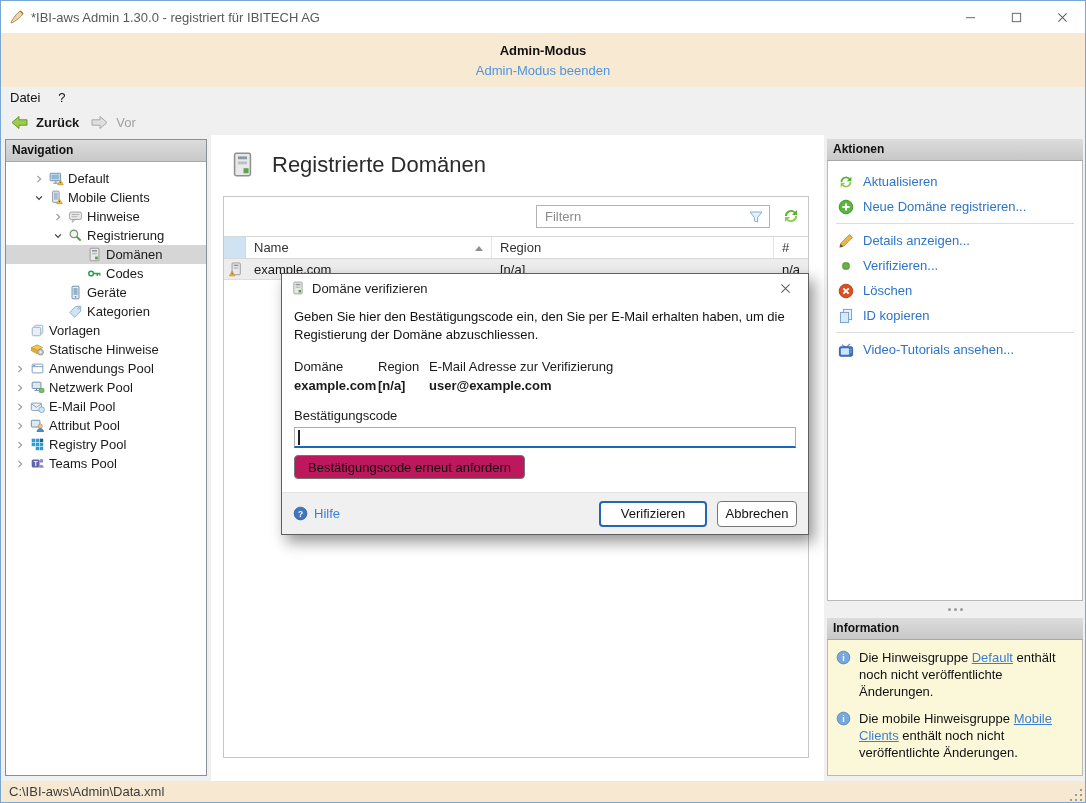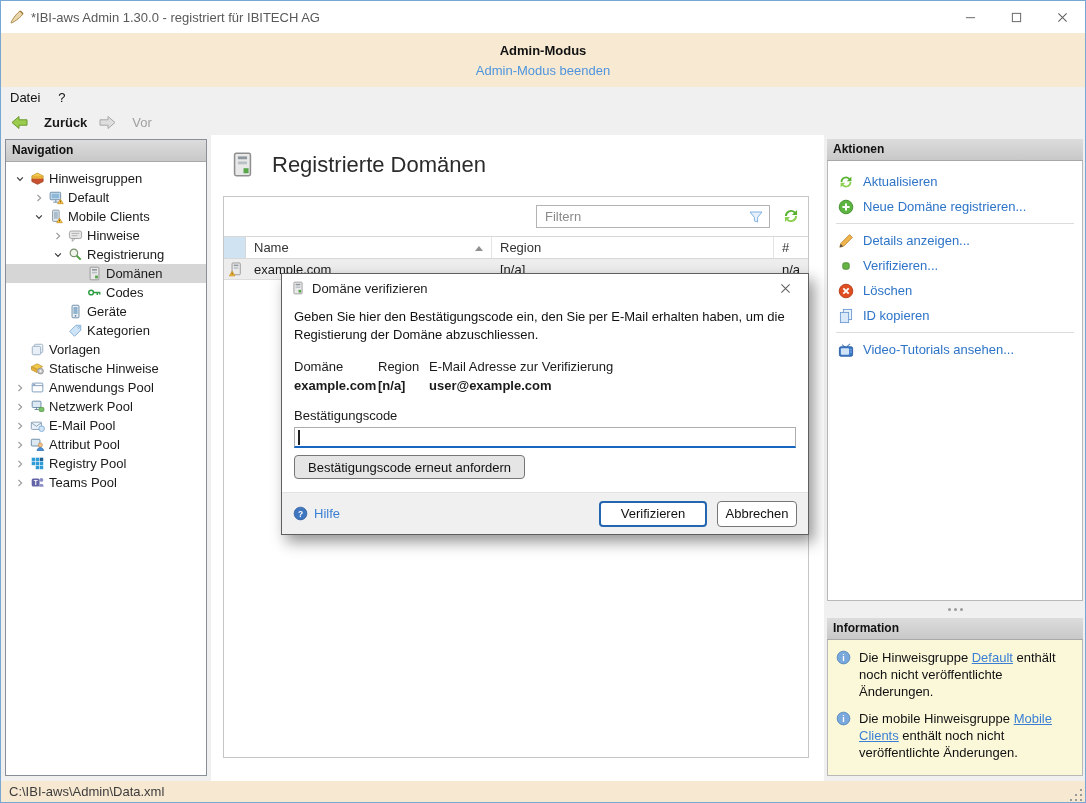--- a/index.html
+++ b/index.html
@@ -16,21 +16,21 @@
 
   
   .banner { position:absolute; left:0; top:32px; right:0; height:54px; background:#f8e9d3; text-align:center; padding-top:10px; }
   .banner .b-title { font-weight:bold; color:#111; }
   .banner .b-link { color:#4e95de; margin-top:5px; cursor:pointer; display:inline-block; }
 
   
   .menubar { position:absolute; left:0; top:86px; right:0; height:22px; background:#f0f0f0; display:flex; align-items:center; }
   .menu-item { padding:0 9px; height:22px; line-height:22px; color:#111; }
   .toolbar { position:absolute; left:0; top:108px; right:0; height:26px; background:#f0f0f0; display:flex; align-items:center; padding-left:4px; }
-  .tool-btn { display:flex; align-items:center; gap:16px; padding:0 6px; height:24px; }
+  .tool-btn { display:flex; align-items:center; gap:8px; padding:0 6px; height:24px; }
   .tool-btn .lbl { font-weight:bold; color:#1a1a1a; }
   .tool-btn.disabled .lbl { font-weight:normal; color:#a0a0a0; }
   .tool-btn svg { width:17px; height:15px; }
 
   
   .nav-panel { position:absolute; left:4px; top:138px; width:202px; height:637px; background:#fff; border:1px solid #898f98; }
   .panel-header { height:22px; background:linear-gradient(#dcdcdc,#c8c8c8); border-bottom:1px solid #a8a8a8; font-weight:bold; font-size:12px; line-height:21px; padding-left:6px; color:#111; }
   .tree { padding-top:7px; }
   .tree-row { display:flex; align-items:center; height:19px; cursor:pointer; white-space:nowrap; }
   .tree-row.selected { background:#d6d6d6; }
@@ -96,21 +96,21 @@
   .dlg-body { padding:6px 12px 0 12px; }
   .dlg-desc { line-height:17.5px; color:#111; }
   .dlg-grid { margin-top:16px; }
   .dlg-grid .row { display:flex; }
   .dlg-grid .c1 { width:84px; }
   .dlg-grid .c2 { width:51px; }
   .dlg-grid .row + .row { margin-top:4px; font-weight:bold; }
   .code-label { margin-top:15px; }
   .code-input { position:relative; margin-top:4px; height:21px; border:1px solid #adadad; border-bottom:2px solid #1766c0; background:#fff; }
   .caret { position:absolute; left:3px; top:2px; width:1.5px; height:15px; background:#222; }
-  .resend-btn { margin-top:7px; height:24px; padding:0 13px; border:1px solid #767676; border-radius:4px; background:#e5e5e5; font:13px "Liberation Sans",sans-serif; color:#111; }
+  .resend-btn { margin-top:7px; height:24px; padding:0 13px; border:1px solid #767676; border-radius:4px; background:#be185d; font:13px "Liberation Sans",sans-serif; color:#111; }
   .dlg-footer { position:absolute; left:0; right:0; bottom:0; height:42px; background:#f0f0f0; border-top:1px solid #e3e3e3; display:flex; align-items:center; padding:0 11px; }
   .help-link { display:flex; align-items:center; gap:6px; color:#3b7fd4; cursor:pointer; }
   .help-link .icon svg { width:15px; height:15px; }
   .dlg-footer .spacer { flex:1; }
   .btn { height:26px; border-radius:4px; background:#fff; font:13px "Liberation Sans",sans-serif; color:#111; display:flex; align-items:center; justify-content:center; }
   .btn-primary { width:108px; border:2px solid #2566b0; margin-right:10px; }
   .btn-normal { width:80px; border:1px solid #767676; }
 </style>
 </head>
 <body>
@@ -169,35 +169,20 @@
             <path d="M16 7.5L9 1.5v3.3H1v5.4h8v3.3z" fill="#dedede" stroke="#a8a8a8"></path>
           </svg>
         </span>
       <span class="lbl">Vor</span>
     </div>
   </div>
 
   <div class="nav-panel">
     <div class="panel-header">Navigation</div>
     <div class="tree">
-        <div class="tree-row" style="padding-left: 6px;">
-          <span class="expander">
-            <svg viewBox="0 0 12 12">
-              <path d="M2.6 4l3.4 3.8L9.4 4" fill="none" stroke="#3c3c3c" stroke-width="1.4"></path>
-            </svg>
-          </span>
-          <span class="icon">
-            <svg viewBox="0 0 16 16">
-              <path d="M2 5.2L8 2.2l6 3-6 3z" fill="#f2c94c" stroke="#bd952c" stroke-width=".8"></path>
-              <path d="M2 5.2v3l6 3 6-3v-3" fill="#e8b23a" stroke="#bd952c" stroke-width=".8"></path>
-              <path d="M2 8.2v3l6 3 6-3v-3" fill="#c8502e" stroke="#9c3c1f" stroke-width=".8"></path>
-            </svg>
-          </span>
-          <span class="tree-label">Hinweisgruppen</span>
-        </div>
         <div class="tree-row" style="padding-left: 25px;">
           <span class="expander">
             <svg viewBox="0 0 12 12">
               <path d="M4.2 2.4l3.8 3.6-3.8 3.6" fill="none" stroke="#9a9a9a" stroke-width="1.3"></path>
             </svg>
           </span>
           <span class="icon">
             <svg viewBox="0 0 16 16">
               <rect x="1.2" y="2.4" width="11.2" height="8" rx="1" fill="#dce9f3" stroke="#5b7f9e" stroke-width=".9"></rect>
               <rect x="2.6" y="3.8" width="8.4" height="5.2" fill="#8fb8d8"></rect>

